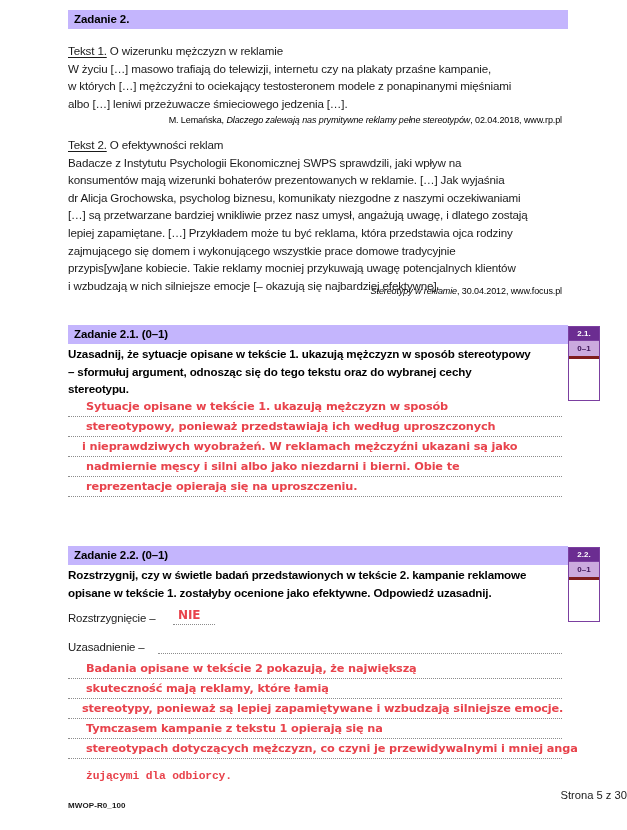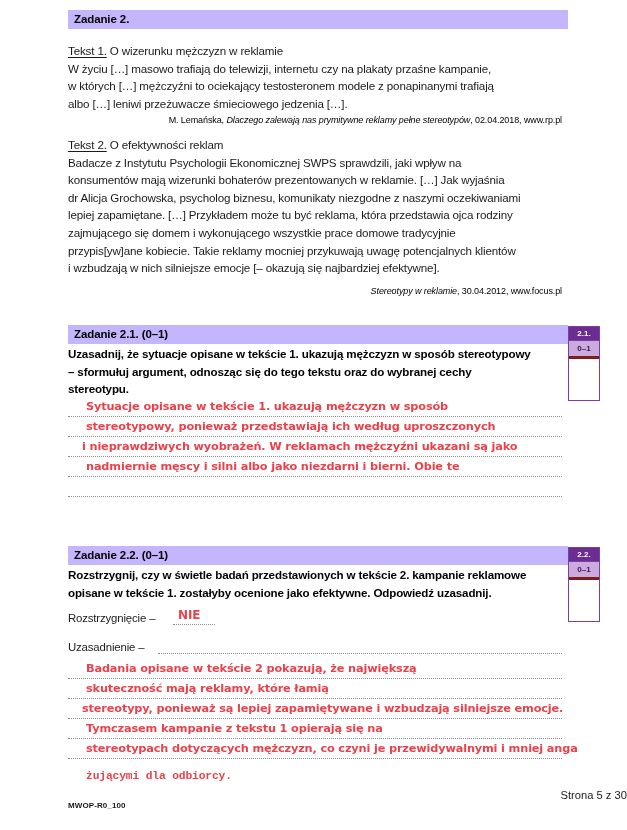--- a/index.html
+++ b/index.html
@@ -164,35 +164,36 @@
 
 <div class="page">
 
   <div class="task-header" style="position:absolute;left:68px;top:10px;width:494px;">Zadanie 2.</div>
 
   <div style="position:absolute;left:68px;top:42px;width:494px;" class="text-block">
     <div>
       <span class="text-label">Tekst 1.</span><span> O wizerunku mężczyzn w reklamie</span>
     </div>
     <div>W życiu […] masowo trafiają do telewizji, internetu czy na plakaty przaśne kampanie,</div>
-    <div>w których […] mężczyźni to ociekający testosteronem modele z ponapinanymi trafiają</div>
+    <div>w których […] mężczyźni to ociekający testosteronem modele z ponapinanymi mięśniami</div>
     <div>albo […] leniwi przeżuwacze śmieciowego jedzenia […].</div>
   </div>
 
   <div class="source" style="position:absolute;left:68px;top:114px;width:494px;">
     <span>M. Lemańska, </span><em>Dlaczego zalewają nas prymitywne reklamy pełne stereotypów</em><span>, 02.04.2018, www.rp.pl</span>
   </div>
 
   <div style="position:absolute;left:68px;top:136px;width:494px;" class="text-block">
     <div>
       <span class="text-label">Tekst 2.</span><span> O efektywności reklam</span>
     </div>
     <div>Badacze z Instytutu Psychologii Ekonomicznej SWPS sprawdzili, jaki wpływ na</div>
     <div>konsumentów mają wizerunki bohaterów prezentowanych w reklamie. […] Jak wyjaśnia</div>
     <div>dr Alicja Grochowska, psycholog biznesu, komunikaty niezgodne z naszymi oczekiwaniami</div>
+    <div>[…] są przetwarzane bardziej wnikliwie przez nasz umysł, angażują uwagę, i dlatego zostają</div>
     <div>lepiej zapamiętane. […] Przykładem może tu być reklama, która przedstawia ojca rodziny</div>
     <div>zajmującego się domem i wykonującego wszystkie prace domowe tradycyjnie</div>
     <div>przypis[yw]ane kobiecie. Takie reklamy mocniej przykuwają uwagę potencjalnych klientów</div>
     <div>i wzbudzają w nich silniejsze emocje [– okazują się najbardziej efektywne].</div>
   </div>
 
   <div class="source" style="position:absolute;left:68px;top:285px;width:494px;">
     <span></span><em>Stereotypy w reklamie</em><span>, 30.04.2012, www.focus.pl</span>
   </div>
 
@@ -214,20 +215,21 @@
     <div class="dotline" style="top:16px;"></div>
     <div class="dotline" style="top:36px;"></div>
     <div class="dotline" style="top:56px;"></div>
     <div class="dotline" style="top:76px;"></div>
     <div class="dotline" style="top:96px;"></div>
 
     <div class="hand" style="top:0px;">Sytuacje opisane w tekście 1. ukazują mężczyzn w sposób</div>
     <div class="hand" style="top:40px;left:14px;">i nieprawdziwych wyobrażeń. W reklamach mężczyźni ukazani są jako</div>
     <div class="hand" style="top:20px;">stereotypowy, ponieważ przedstawiają ich według uproszczonych</div>
     <div class="hand" style="top:60px;">nadmiernie męscy i silni albo jako niezdarni i bierni. Obie te</div>
+    <div class="hand" style="top:80px;">reprezentacje opierają się na uproszczeniu.</div>
   </div>
 
   <div class="task-header" style="position:absolute;left:68px;top:546px;width:494px;">Zadanie 2.2. (0–1)</div>
 
   <div class="prompt" style="position:absolute;left:68px;top:566px;width:494px;">
     <div>Rozstrzygnij, czy w świetle badań przedstawionych w tekście 2. kampanie reklamowe</div>
     <div>opisane w tekście 1. zostałyby ocenione jako efektywne. Odpowiedź uzasadnij.</div>
   </div>
 
   <div class="score-box" style="left:568px;top:547px;">

